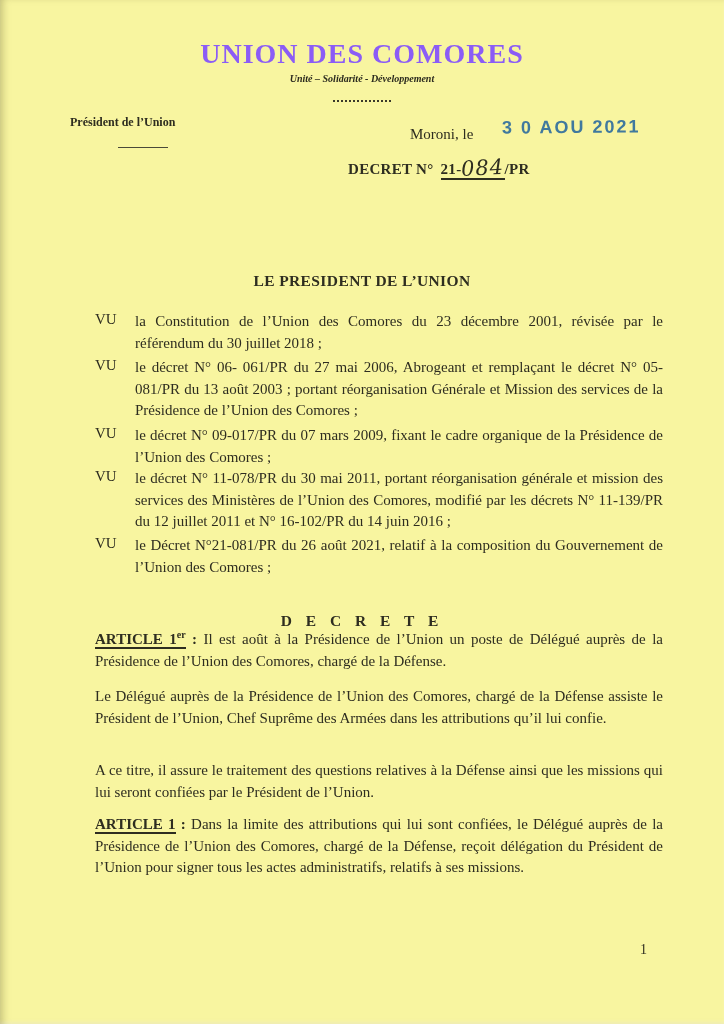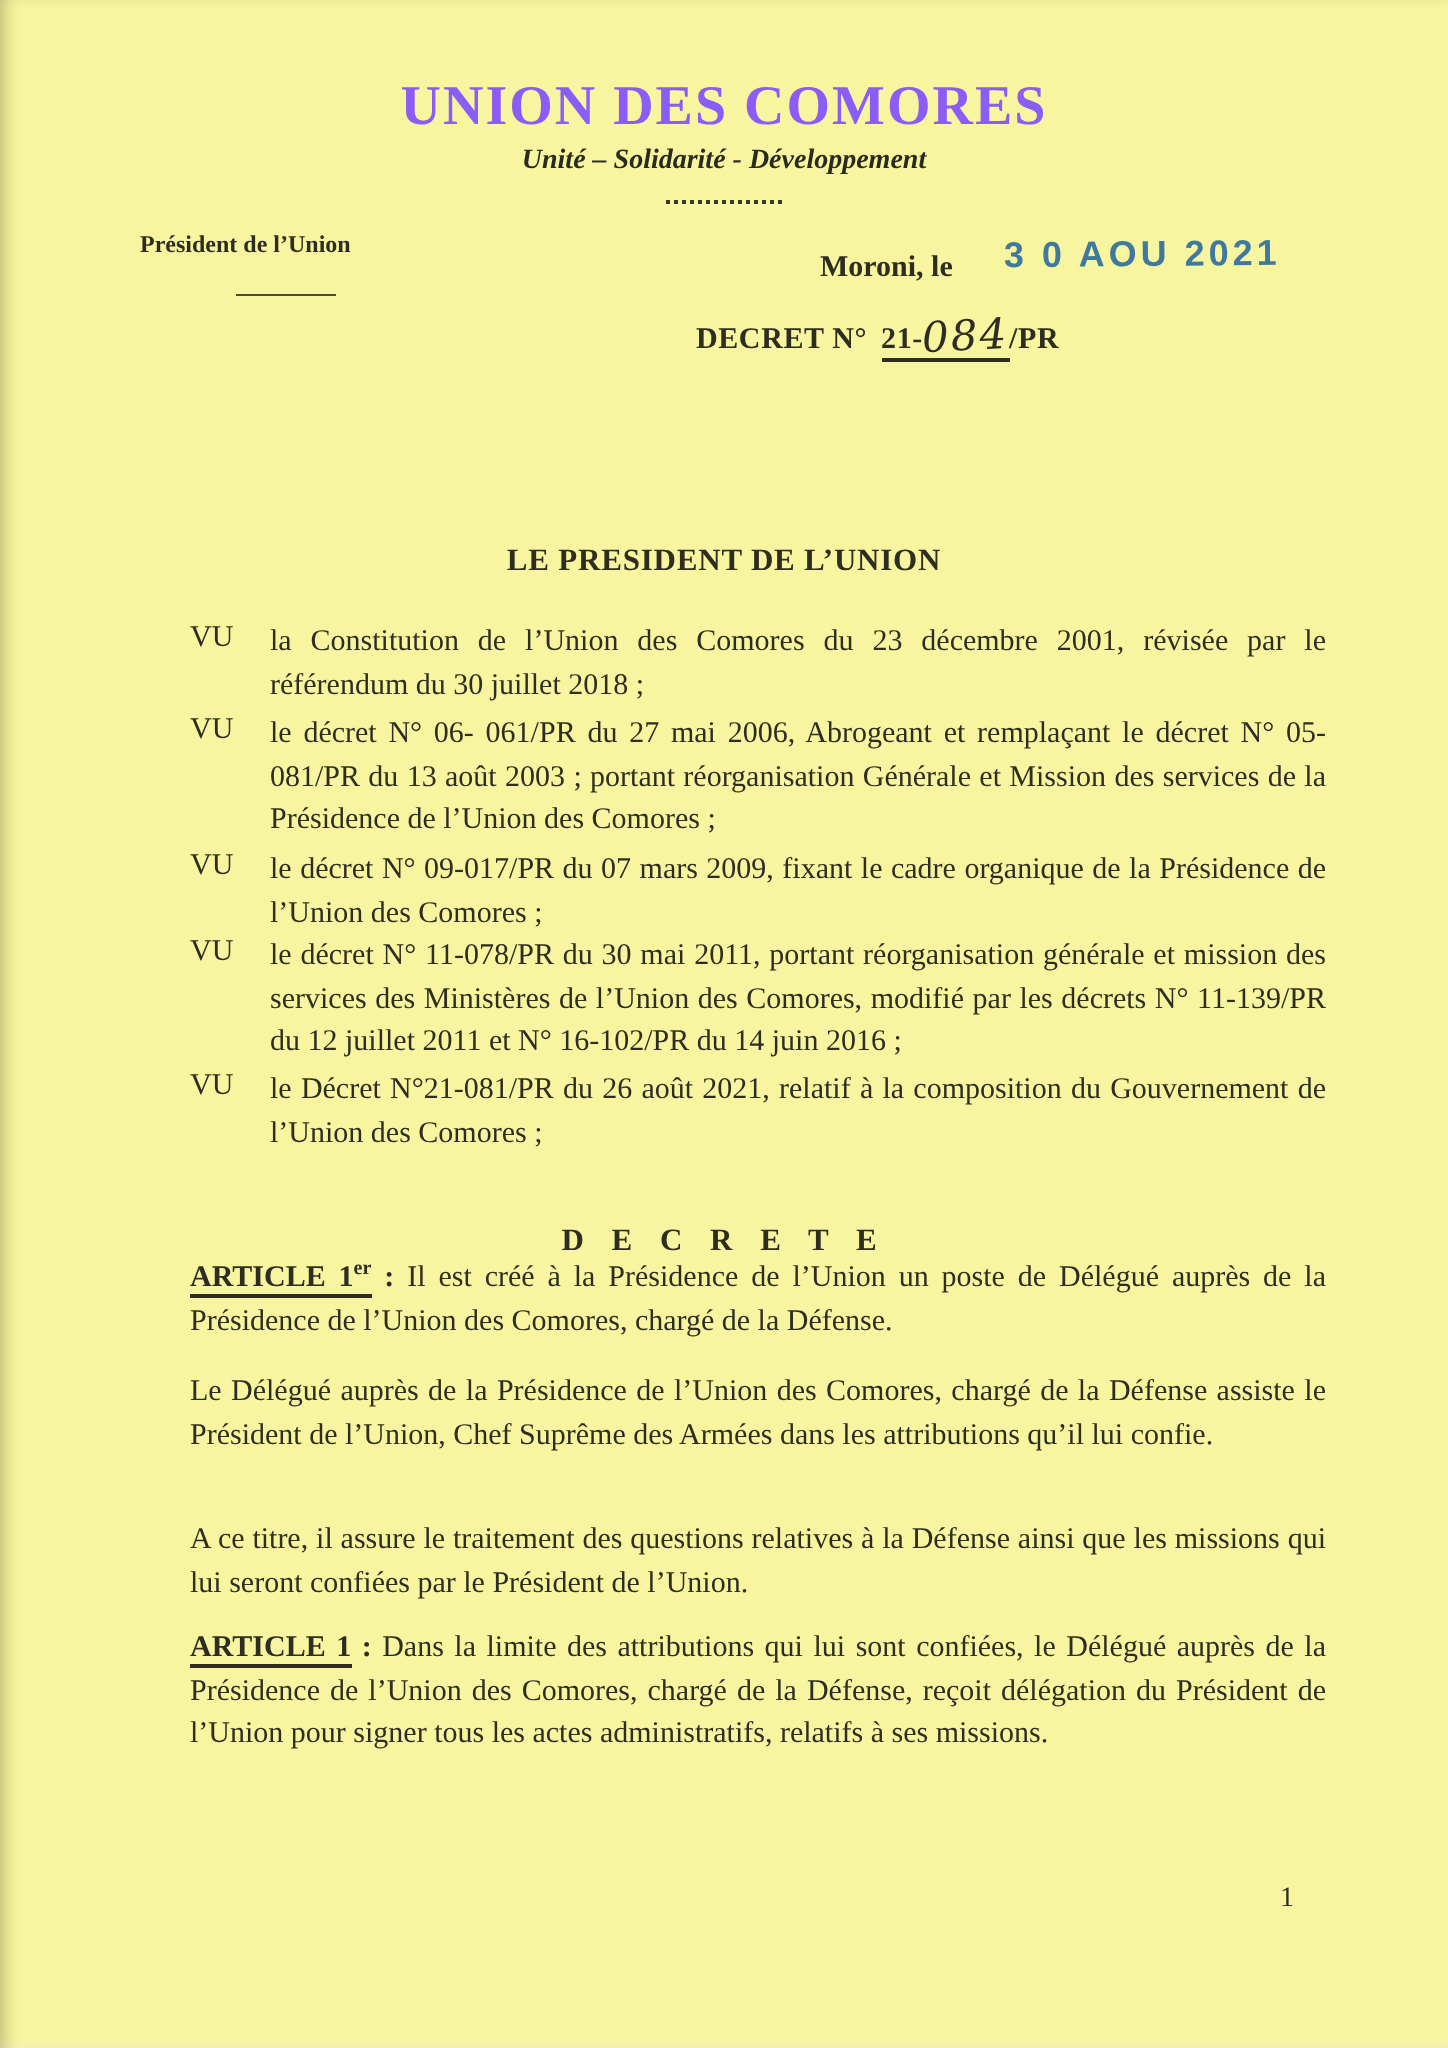--- a/index.html
+++ b/index.html
@@ -24,21 +24,21 @@
     left: 0; top: 38px; width: 100%;
     text-align: center;
     font-size: 28px;
     font-weight: bold;
     letter-spacing: 1px;
     color: #8b5cf6;
   }
   .doc-motto {
     left: 0; top: 73px; width: 100%;
     text-align: center;
-    font-size: 14px;
+    font-size: 10px;
     font-weight: bold;
     font-style: italic;
     color: #2b2a1e;
   }
   .motto-rule {
     left: 50%; top: 100px;
     width: 58px; height: 0;
     transform: translateX(-50%);
     border-top: 2px dotted #3a392a;
   }
@@ -48,21 +48,21 @@
     font-weight: bold;
   }
   .office-rule {
     left: 118px; top: 147px;
     width: 50px; height: 0;
     border-top: 1.5px solid #4a4938;
   }
   .dateline-label {
     left: 410px; top: 126px;
     font-size: 15px;
-    font-weight: bold;
+    font-weight: normal;
   }
   .date-stamp {
     left: 502px; top: 117px;
     font-family: "Liberation Sans", sans-serif;
     font-size: 18px;
     font-weight: bold;
     letter-spacing: 2px;
     transform: rotate(-0.5deg);
     opacity: 0.9;
   }
@@ -189,21 +189,21 @@
     <div class="vu-text">le décret N° 11-078/PR du 30 mai 2011, portant réorganisation générale et mission des services des Ministères de l’Union des Comores, modifié par les décrets N° 11-139/PR du 12 juillet 2011 et N° 16-102/PR du 14 juin 2016 ;</div>
   </div>
   <div class="abs vu-row vu-5">
     <div class="vu-label">VU</div>
     <div class="vu-text">le Décret N°21-081/PR du 26 août 2021, relatif à la composition du Gouvernement de l’Union des Comores ;</div>
   </div>
 
   <div class="abs heading-center h-decrete">D E C R E T E</div>
 
   <div class="abs body-para p-article1">
-    <span class="article-label"><span>ARTICLE 1</span><sup>er</sup></span><span class="article-colon"> : </span><span>Il est créé à la Présidence de l’Union un poste de Délégué auprès de la Présidence de l’Union des Comores, chargé de la Défense.</span>
+    <span class="article-label"><span>ARTICLE 1</span><sup>er</sup></span><span class="article-colon"> : </span><span>Il est août à la Présidence de l’Union un poste de Délégué auprès de la Présidence de l’Union des Comores, chargé de la Défense.</span>
   </div>
 
   <div class="abs body-para p-delegue">Le Délégué auprès de la Présidence de l’Union des Comores, chargé de la Défense assiste le Président de l’Union, Chef Suprême des Armées dans les attributions qu’il lui confie.</div>
   <div class="abs body-para p-cetitre">A ce titre, il assure le traitement des questions relatives à la Défense ainsi que les missions qui lui seront confiées par le Président de l’Union.</div>
 
   <div class="abs body-para p-article2">
     <span class="article-label">ARTICLE 1</span><span class="article-colon"> : </span><span>Dans la limite des attributions qui lui sont confiées, le Délégué auprès de la Présidence de l’Union des Comores, chargé de la Défense, reçoit délégation du Président de l’Union pour signer tous les actes administratifs, relatifs à ses missions.</span>
   </div>
 
   <div class="abs page-number">1</div>

